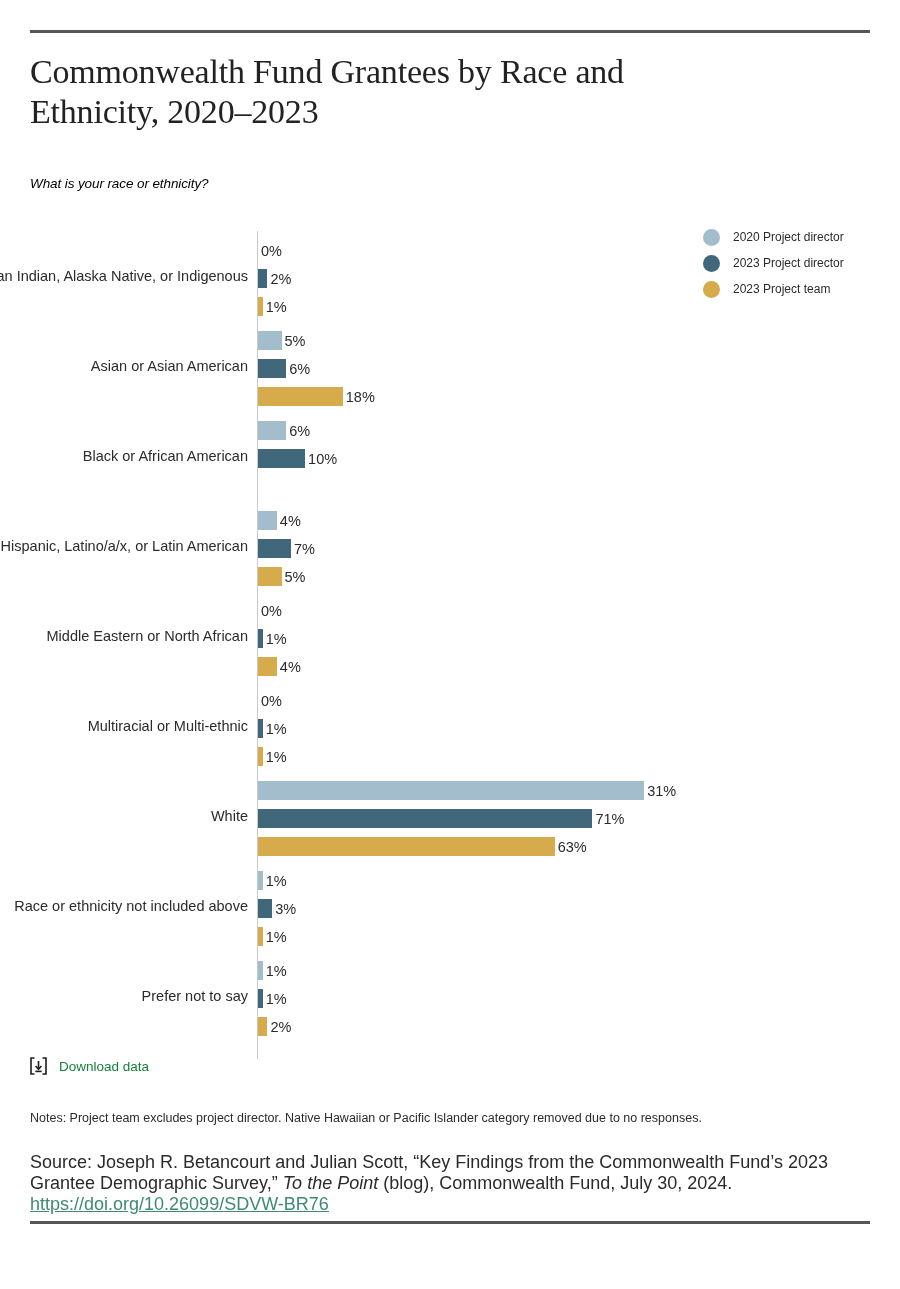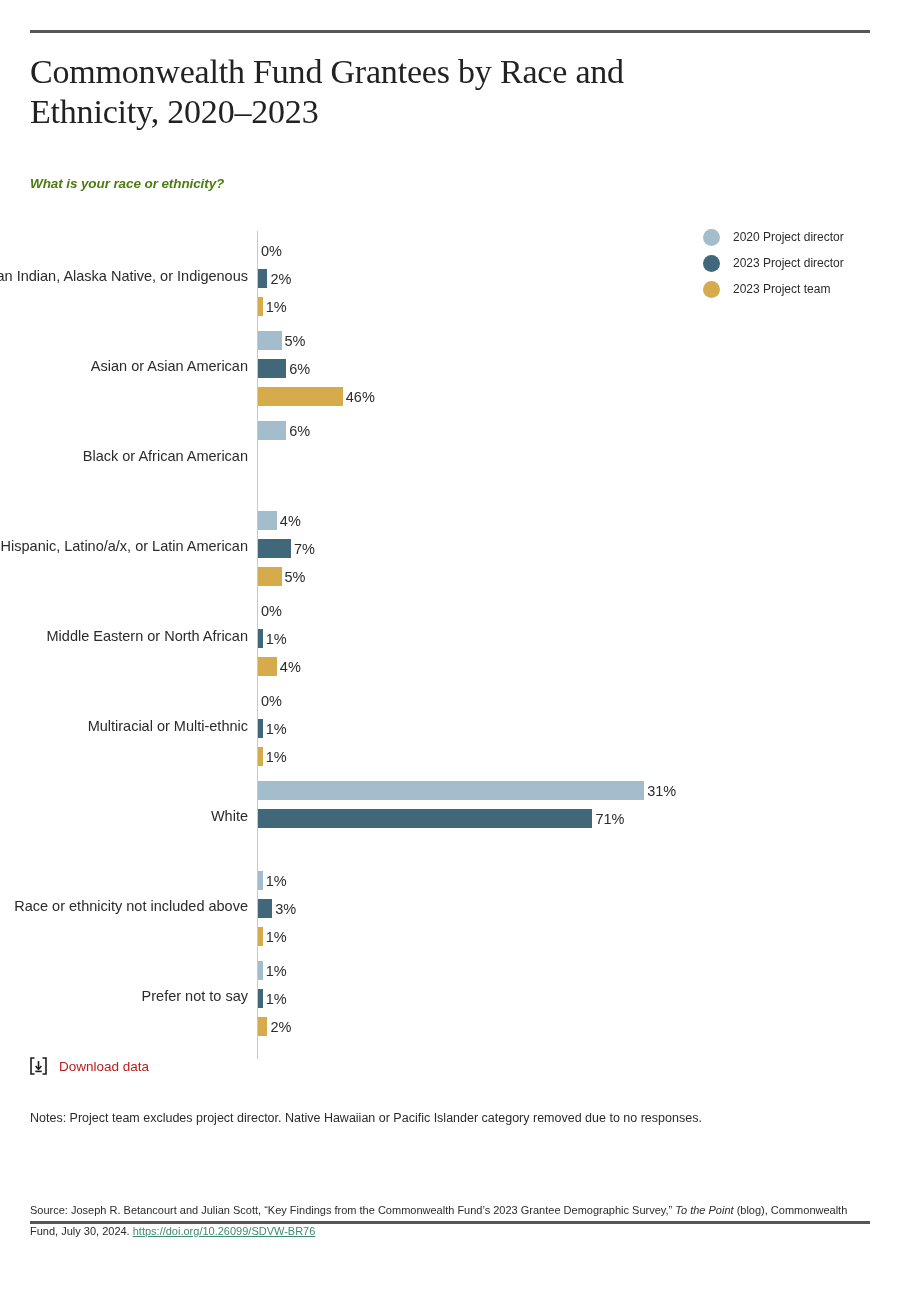--- a/index.html
+++ b/index.html
@@ -44,23 +44,22 @@
     color: #222222;
     letter-spacing: -0.2px;
   }
 
   .subtitle {
     position: absolute;
     left: 30px;
     top: 176px;
     font-size: 13.5px;
     font-style: italic;
-    color: #4d7c0f;
+    color: #000000;
     letter-spacing: -0.1px;
-    font-weight: bold;
   }
 
   
   .legend {
     position: absolute;
     left: 703px;
     top: 224px;
   }
   .legend-row {
     display: flex;
@@ -147,39 +146,39 @@
   }
   .download-icon {
     width: 17px;
     height: 18px;
     position: relative;
     flex: 0 0 auto;
   }
   .download-label {
     margin-left: 12px;
     font-size: 13.5px;
-    color: #b91c1c;
+    color: #15803d;
   }
 
   
   .notes {
     position: absolute;
     left: 30px;
     top: 1109px;
     width: 840px;
     font-size: 12.5px;
     line-height: 18px;
     color: #2b2b2b;
   }
   .source {
     position: absolute;
     left: 30px;
-    top: 1200px;
+    top: 1152px;
     width: 845px;
-    font-size: 11px;
+    font-size: 18px;
     line-height: 21px;
     color: #2b2b2b;
   }
   .source i { font-style: italic; }
   .source a {
     color: #3f8a72;
     text-decoration: underline;
   }
 </style>
 </head>
@@ -233,31 +232,35 @@
             <div class="bar-row r0">
               <div class="bar" style="background: rgb(163, 189, 204); width: 23.55px;"></div>
               <span class="bar-value">5%</span>
             </div>
             <div class="bar-row r1">
               <div class="bar" style="background: rgb(65, 103, 122); width: 28.26px;"></div>
               <span class="bar-value">6%</span>
             </div>
             <div class="bar-row r2">
               <div class="bar" style="background: rgb(213, 171, 75); width: 84.78px;"></div>
-              <span class="bar-value">46%</span>
+              <span class="bar-value">18%</span>
             </div>
           </div>
         </div>
         <div class="group">
           <div class="group-label">Black or African American</div>
           <div class="bars">
             <div class="bar-row r0">
               <div class="bar" style="background: rgb(163, 189, 204); width: 28.26px;"></div>
               <span class="bar-value">6%</span>
             </div>
+            <div class="bar-row r1">
+              <div class="bar" style="background: rgb(65, 103, 122); width: 47.1px;"></div>
+              <span class="bar-value">10%</span>
+            </div>
           </div>
         </div>
         <div class="group">
           <div class="group-label">Hispanic, Latino/a/x, or Latin American</div>
           <div class="bars">
             <div class="bar-row r0">
               <div class="bar" style="background: rgb(163, 189, 204); width: 18.84px;"></div>
               <span class="bar-value">4%</span>
             </div>
             <div class="bar-row r1">
@@ -307,20 +310,24 @@
         <div class="group">
           <div class="group-label">White</div>
           <div class="bars">
             <div class="bar-row r0">
               <div class="bar" style="background: rgb(163, 189, 204); width: 386.22px;"></div>
               <span class="bar-value">31%</span>
             </div>
             <div class="bar-row r1">
               <div class="bar" style="background: rgb(65, 103, 122); width: 334.41px;"></div>
               <span class="bar-value">71%</span>
+            </div>
+            <div class="bar-row r2">
+              <div class="bar" style="background: rgb(213, 171, 75); width: 296.73px;"></div>
+              <span class="bar-value">63%</span>
             </div>
           </div>
         </div>
         <div class="group">
           <div class="group-label">Race or ethnicity not included above</div>
           <div class="bars">
             <div class="bar-row r0">
               <div class="bar" style="background: rgb(163, 189, 204); width: 4.71px;"></div>
               <span class="bar-value">1%</span>
             </div>

